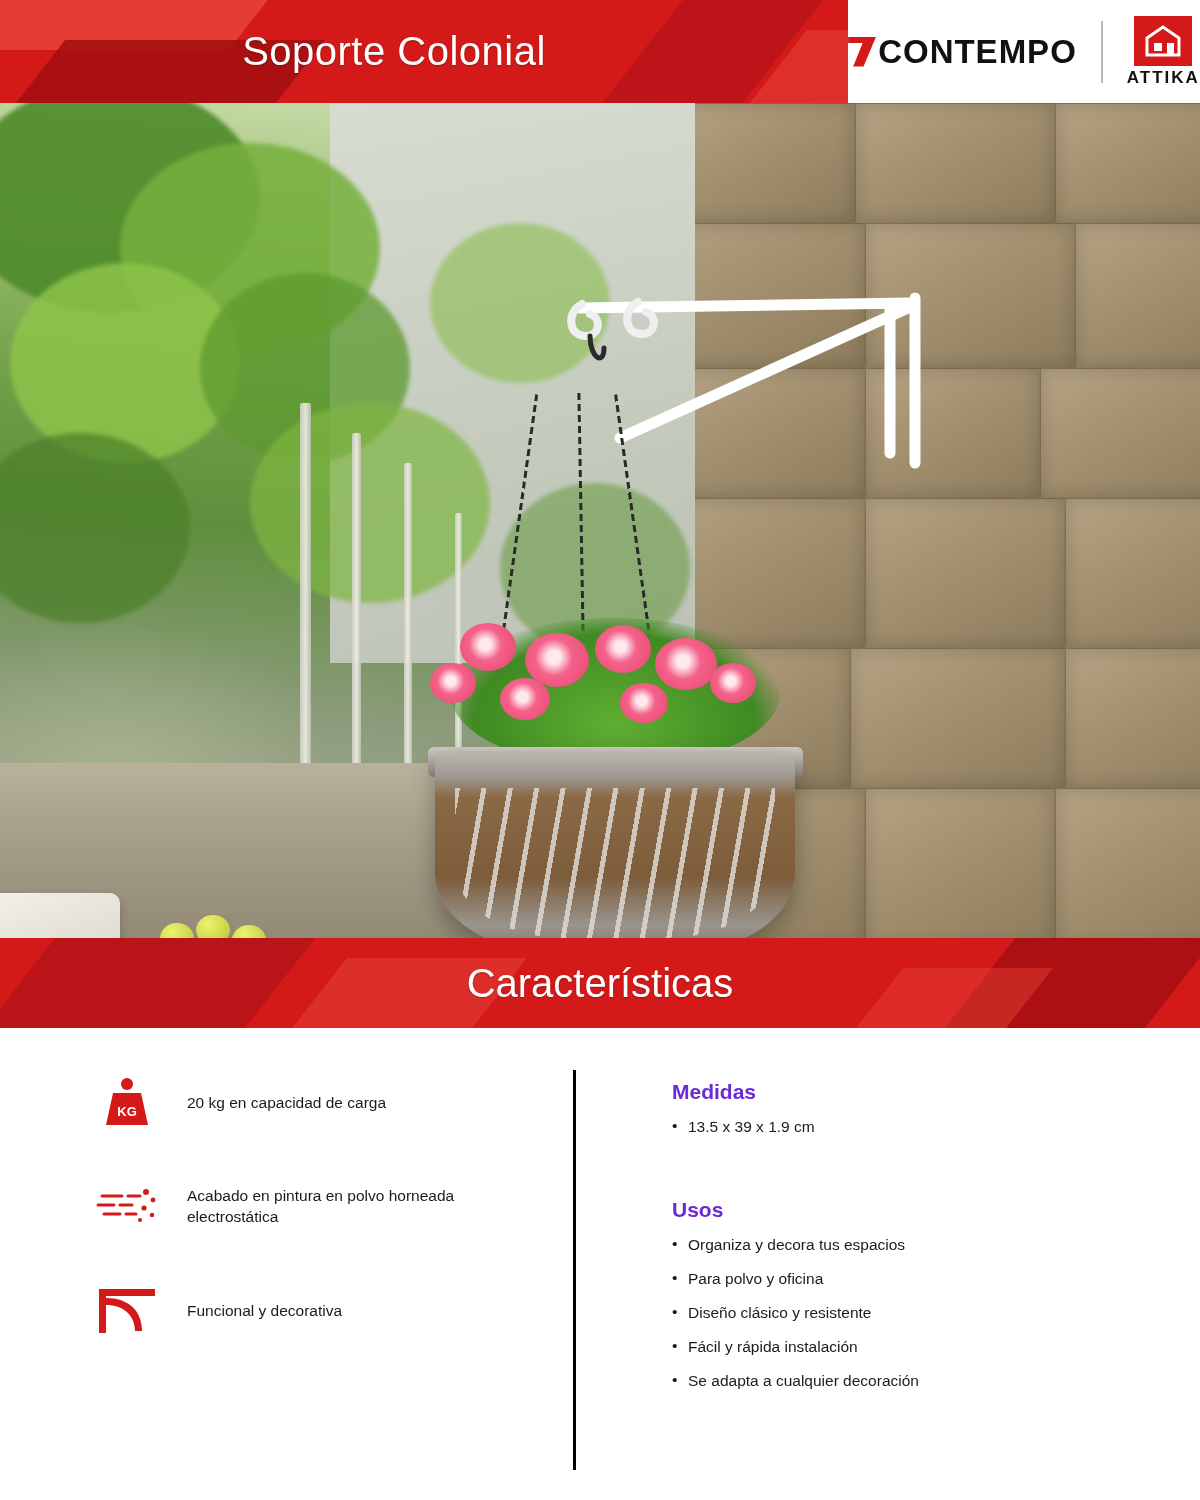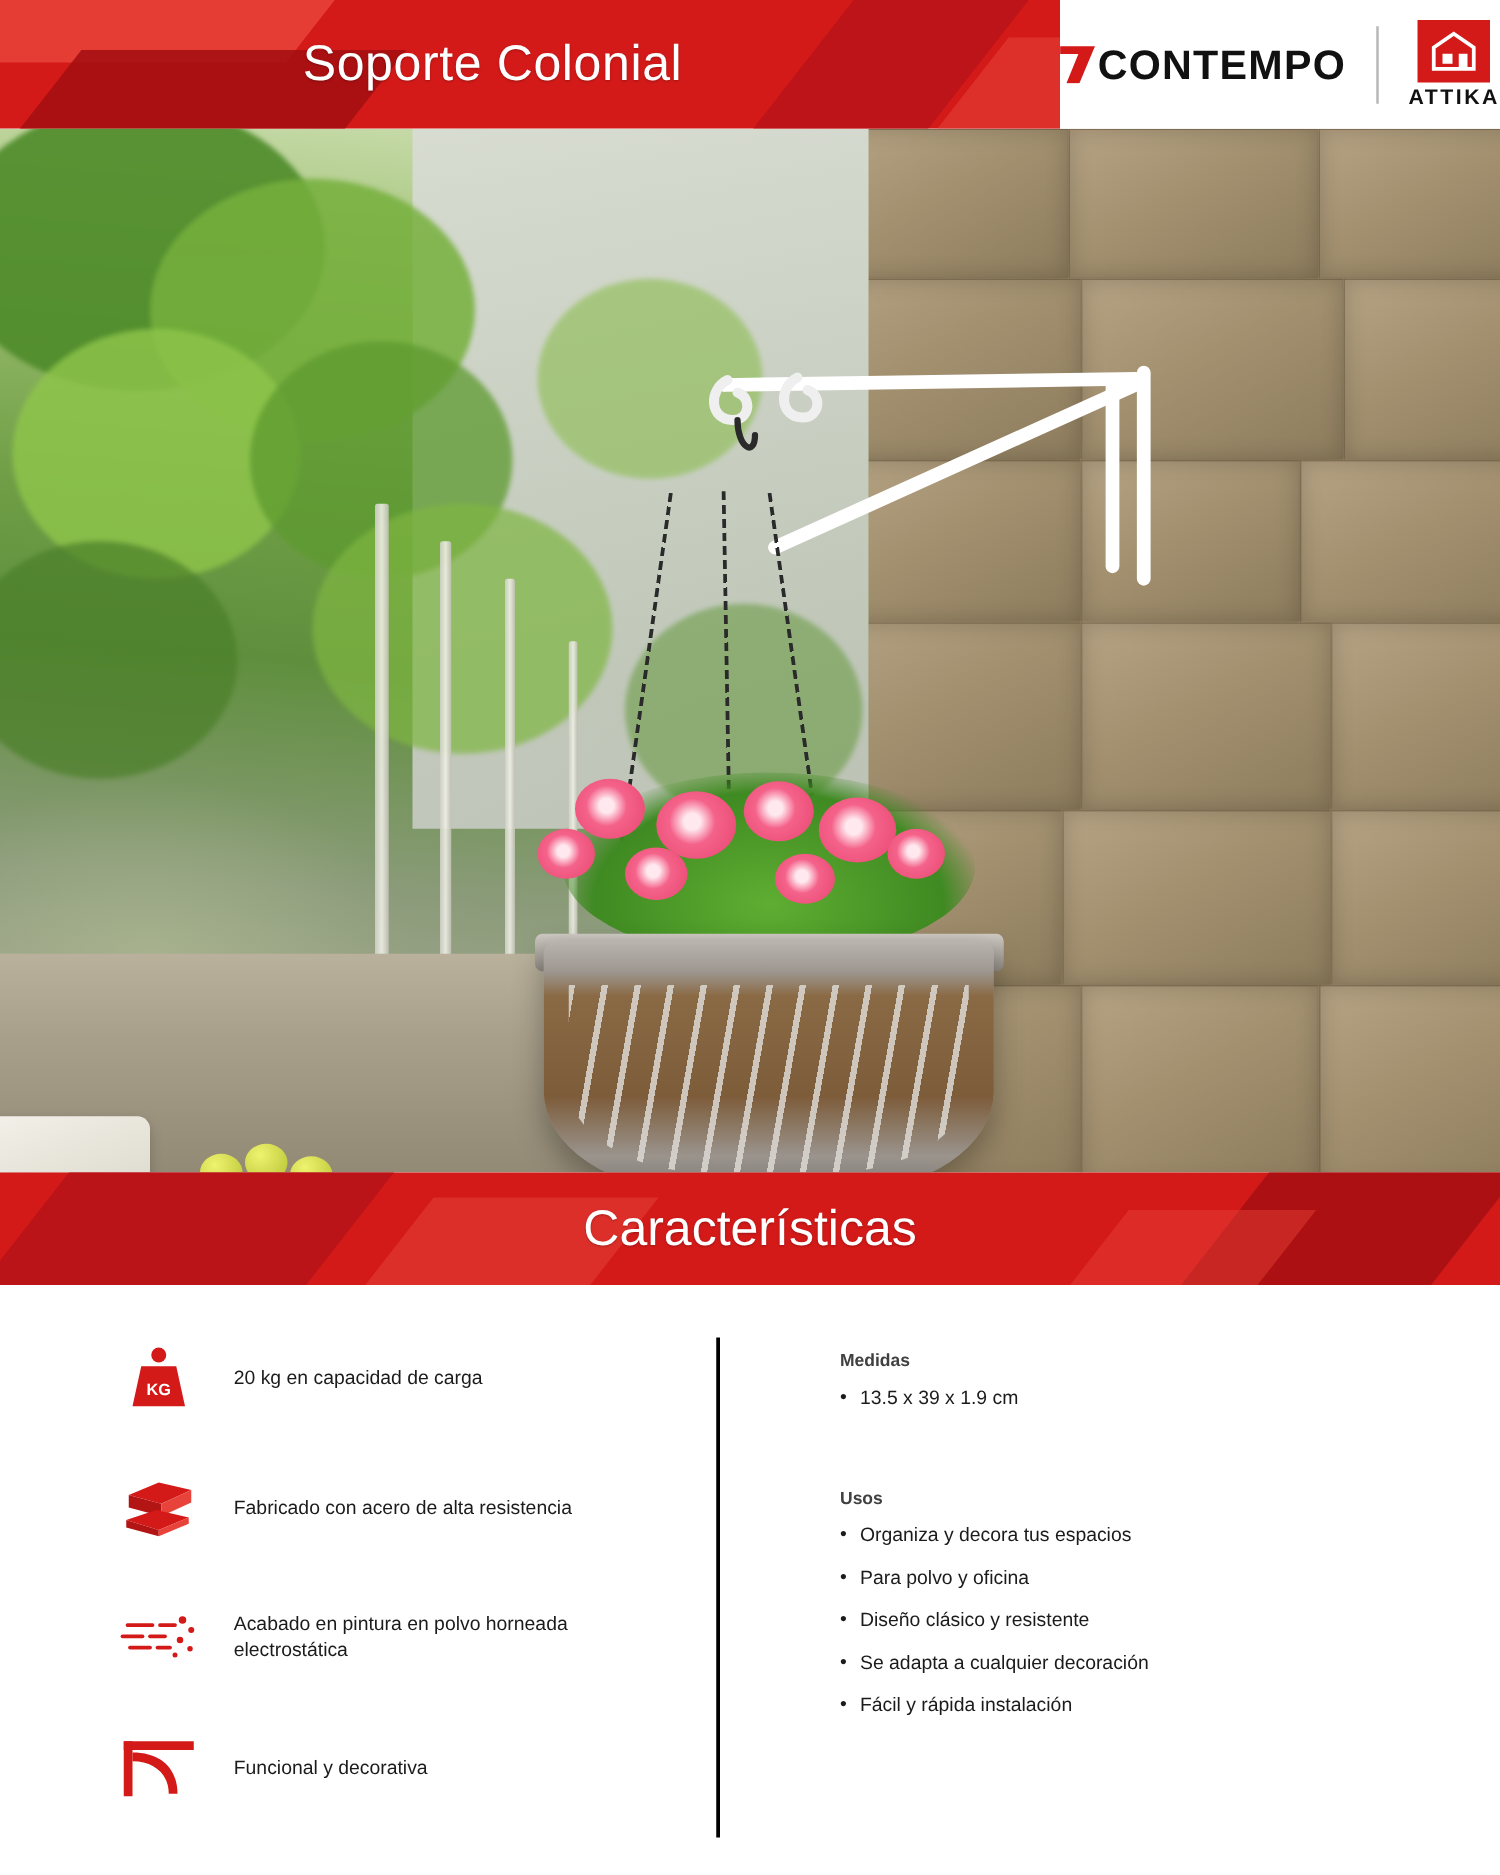--- a/index.html
+++ b/index.html
@@ -254,21 +254,21 @@
 
   .divider {
     width: 3px; background: #000; height: 400px; margin-top: 14px;
   }
 
   .col-right {
     flex: 1;
     padding: 24px 40px 0 96px;
   }
   .sub-head {
-    color: #404040; font-size: 14px; font-weight: bold; margin-bottom: 14px;
+    color: #6d28d9; font-size: 21px; font-weight: bold; margin-bottom: 14px;
   }
   .bullets { list-style: none; }
   .bullets li {
     position: relative;
     font-size: 15.5px; color: #1b1b1b;
     padding-left: 16px; margin-bottom: 16px;
   }
   .bullets li::before {
     content: "•"; position: absolute; left: 0; top: -1px; color: #1b1b1b;
   }
@@ -403,33 +403,20 @@
         <span class="feat-icon">
           <svg width="48" height="52" viewBox="0 0 48 52" aria-hidden="true">
             <circle cx="24" cy="7" r="6" fill="#d31a19"></circle>
             <path d="M10 16 L38 16 L45 48 L3 48 Z" fill="#d31a19"></path>
             <text x="24" y="39" font-family="Liberation Sans, sans-serif" font-size="13" font-weight="bold" fill="#ffffff" text-anchor="middle">KG</text>
           </svg>
         </span>
         <span class="feat-text">20 kg en capacidad de carga</span>
       </div>
 
-      <div class="feat-row">
-        <span class="feat-icon">
-          <svg width="60" height="50" viewBox="0 0 60 50" aria-hidden="true">
-            <path d="M6 14 L30 4 L56 10 L32 21 Z" fill="#d31a19"></path>
-            <path d="M6 14 L32 21 L32 31 L6 24 Z" fill="#b31414"></path>
-            <path d="M32 21 L56 10 L56 20 L32 31 Z" fill="#e8433a"></path>
-            <path d="M4 34 L28 26 L54 32 L30 42 Z" fill="#d31a19"></path>
-            <path d="M4 34 L30 42 L30 47 L4 40 Z" fill="#b31414"></path>
-            <path d="M30 42 L54 32 L54 37 L30 47 Z" fill="#e8433a"></path>
-          </svg>
-        </span>
-        <span class="feat-text">Fabricado con acero de alta resistencia</span>
-      </div>
 
       <div class="feat-row">
         <span class="feat-icon">
           <svg width="62" height="50" viewBox="0 0 62 50" aria-hidden="true">
             <g stroke="#d31a19" stroke-width="3" stroke-linecap="round">
               <path d="M6 14 H26"></path>
                 <path d="M32 14 H44"></path>
               <path d="M2 23 H18"></path>
                 <path d="M24 23 H36"></path>
               <path d="M8 32 H24"></path>
@@ -468,19 +455,19 @@
         <li>13.5 x 39 x 1.9 cm</li>
       </ul>
 
       <div class="gap-block"></div>
 
       <div class="sub-head">Usos</div>
       <ul class="bullets">
         <li>Organiza y decora tus espacios</li>
         <li>Para polvo y oficina</li>
         <li>Diseño clásico y resistente</li>
+        <li>Fácil y rápida instalación</li>
         <li>Se adapta a cualquier decoración</li>
-        <li>Fácil y rápida instalación</li>
       </ul>
     </div>
 
   </div>
 </div>
 
 </body></html>

